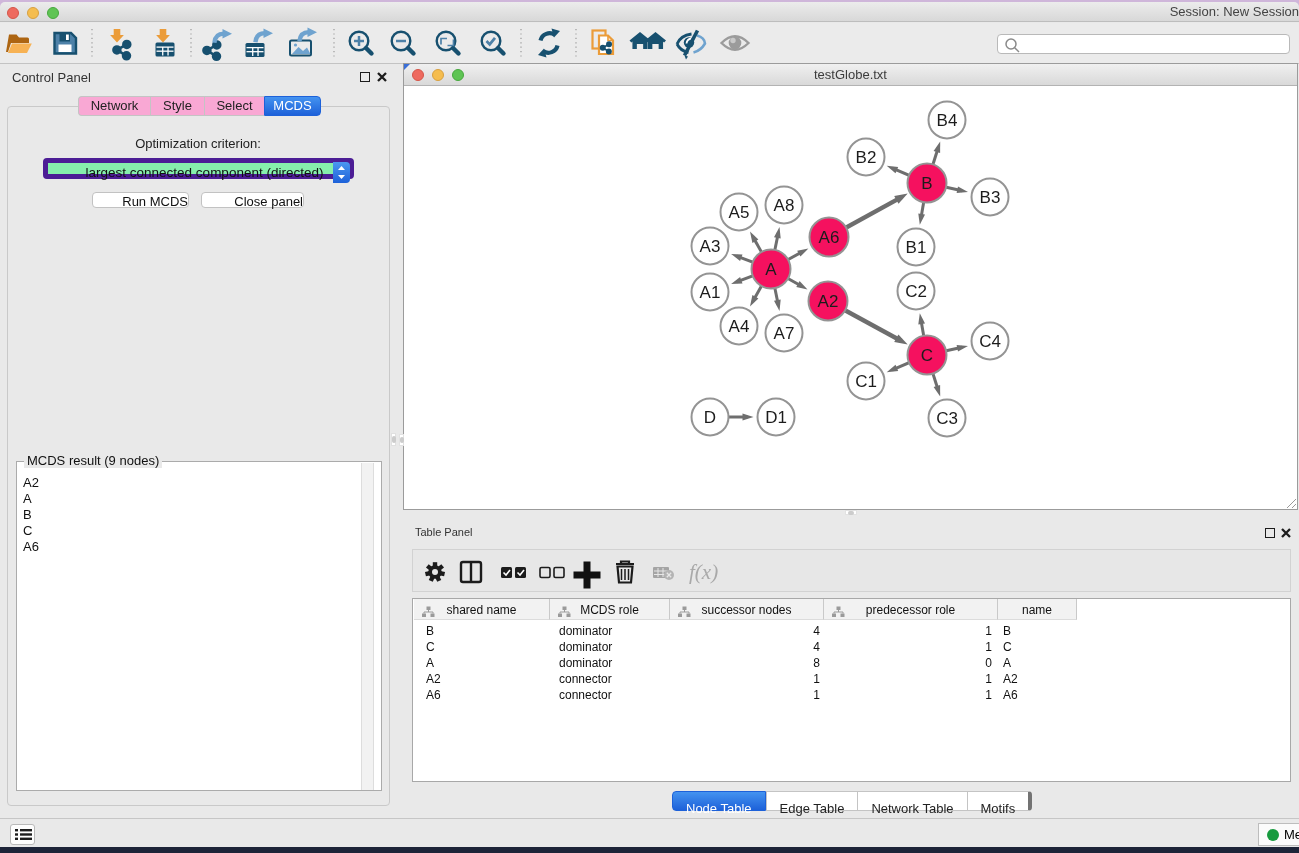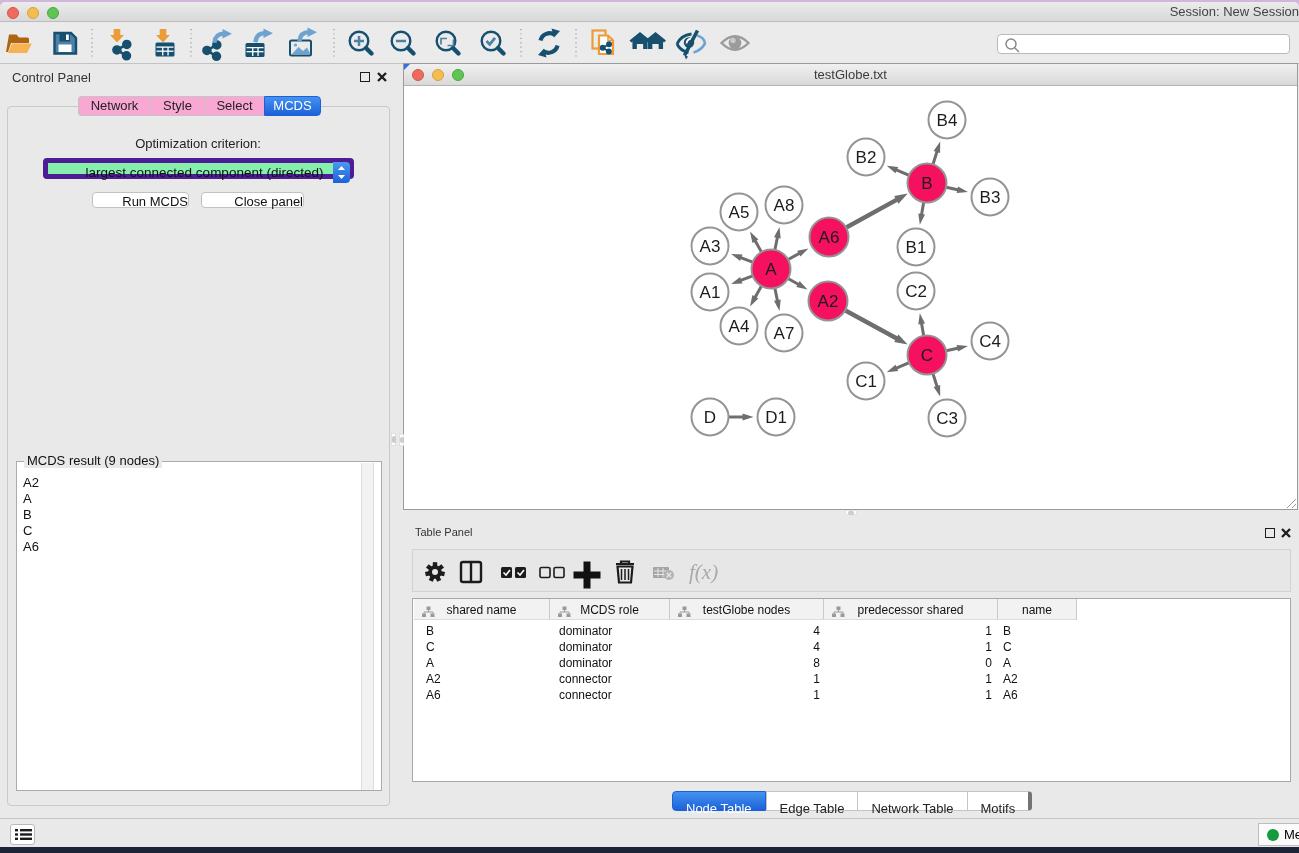--- a/index.html
+++ b/index.html
@@ -356,24 +356,24 @@
     </svg>
   </div>
 <div class="abs" id="ntable">
     <div class="hcell" style="left:1px; width:136px;">
       <div class="txt">shared name</div>
     </div>
     <div class="hcell" style="left:137px; width:120px;">
       <div class="txt">MCDS role</div>
     </div>
     <div class="hcell" style="left:257px; width:154px;">
-      <div class="txt">testGlobe nodes</div>
+      <div class="txt">successor nodes</div>
     </div>
     <div class="hcell" style="left:411px; width:174px;">
-      <div class="txt">predecessor shared</div>
+      <div class="txt">predecessor role</div>
     </div>
     <div class="hcell" style="left:585px; width:79px;">
       <div class="txt">name</div>
     </div>
     <div style="position:absolute; left:9px; top:5px;"><svg width="13" height="12" viewBox="0 0 13 12">
         <g fill="#9a9a9a">
           <rect x="4.5" y="0.5" width="4" height="3.5"></rect>
           <rect x="0" y="7.5" width="4" height="3.5"></rect>
           <rect x="8.5" y="7.5" width="4" height="3.5"></rect>
           <path d="M 6.5 4 v2 M 2 7.5 v-1.5 h9 v1.5" stroke="#9a9a9a" fill="none"></path>

